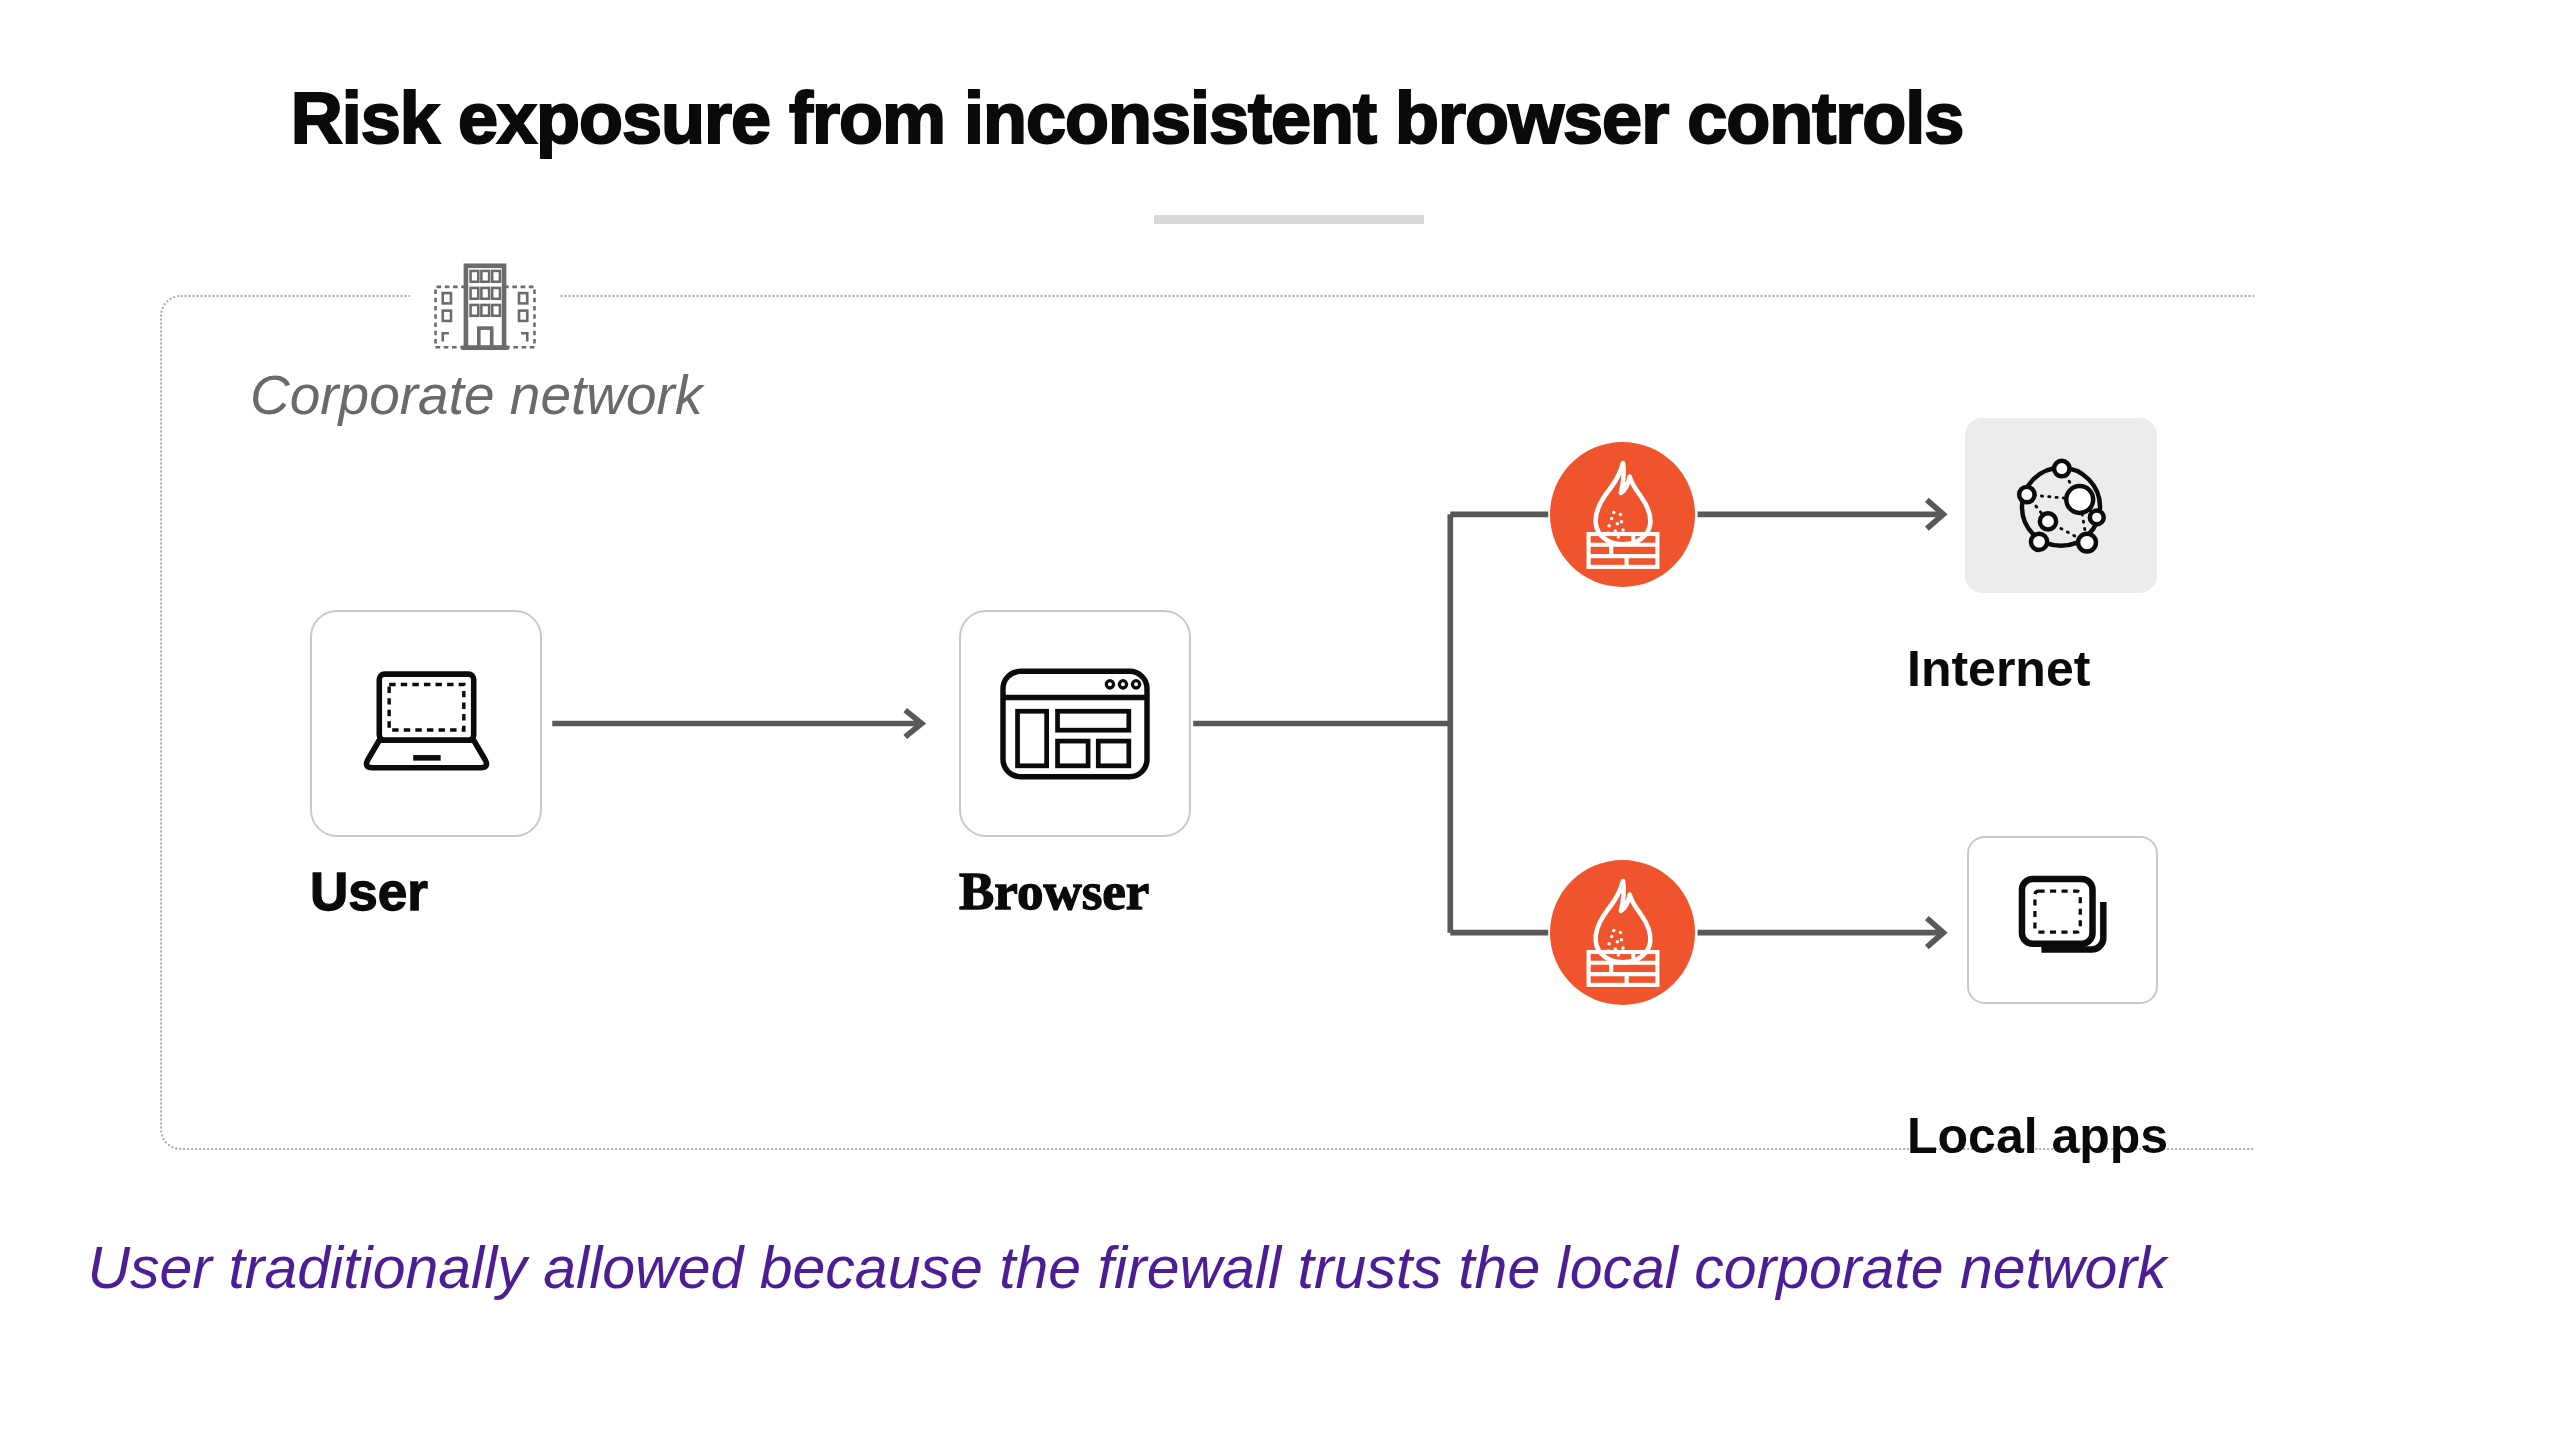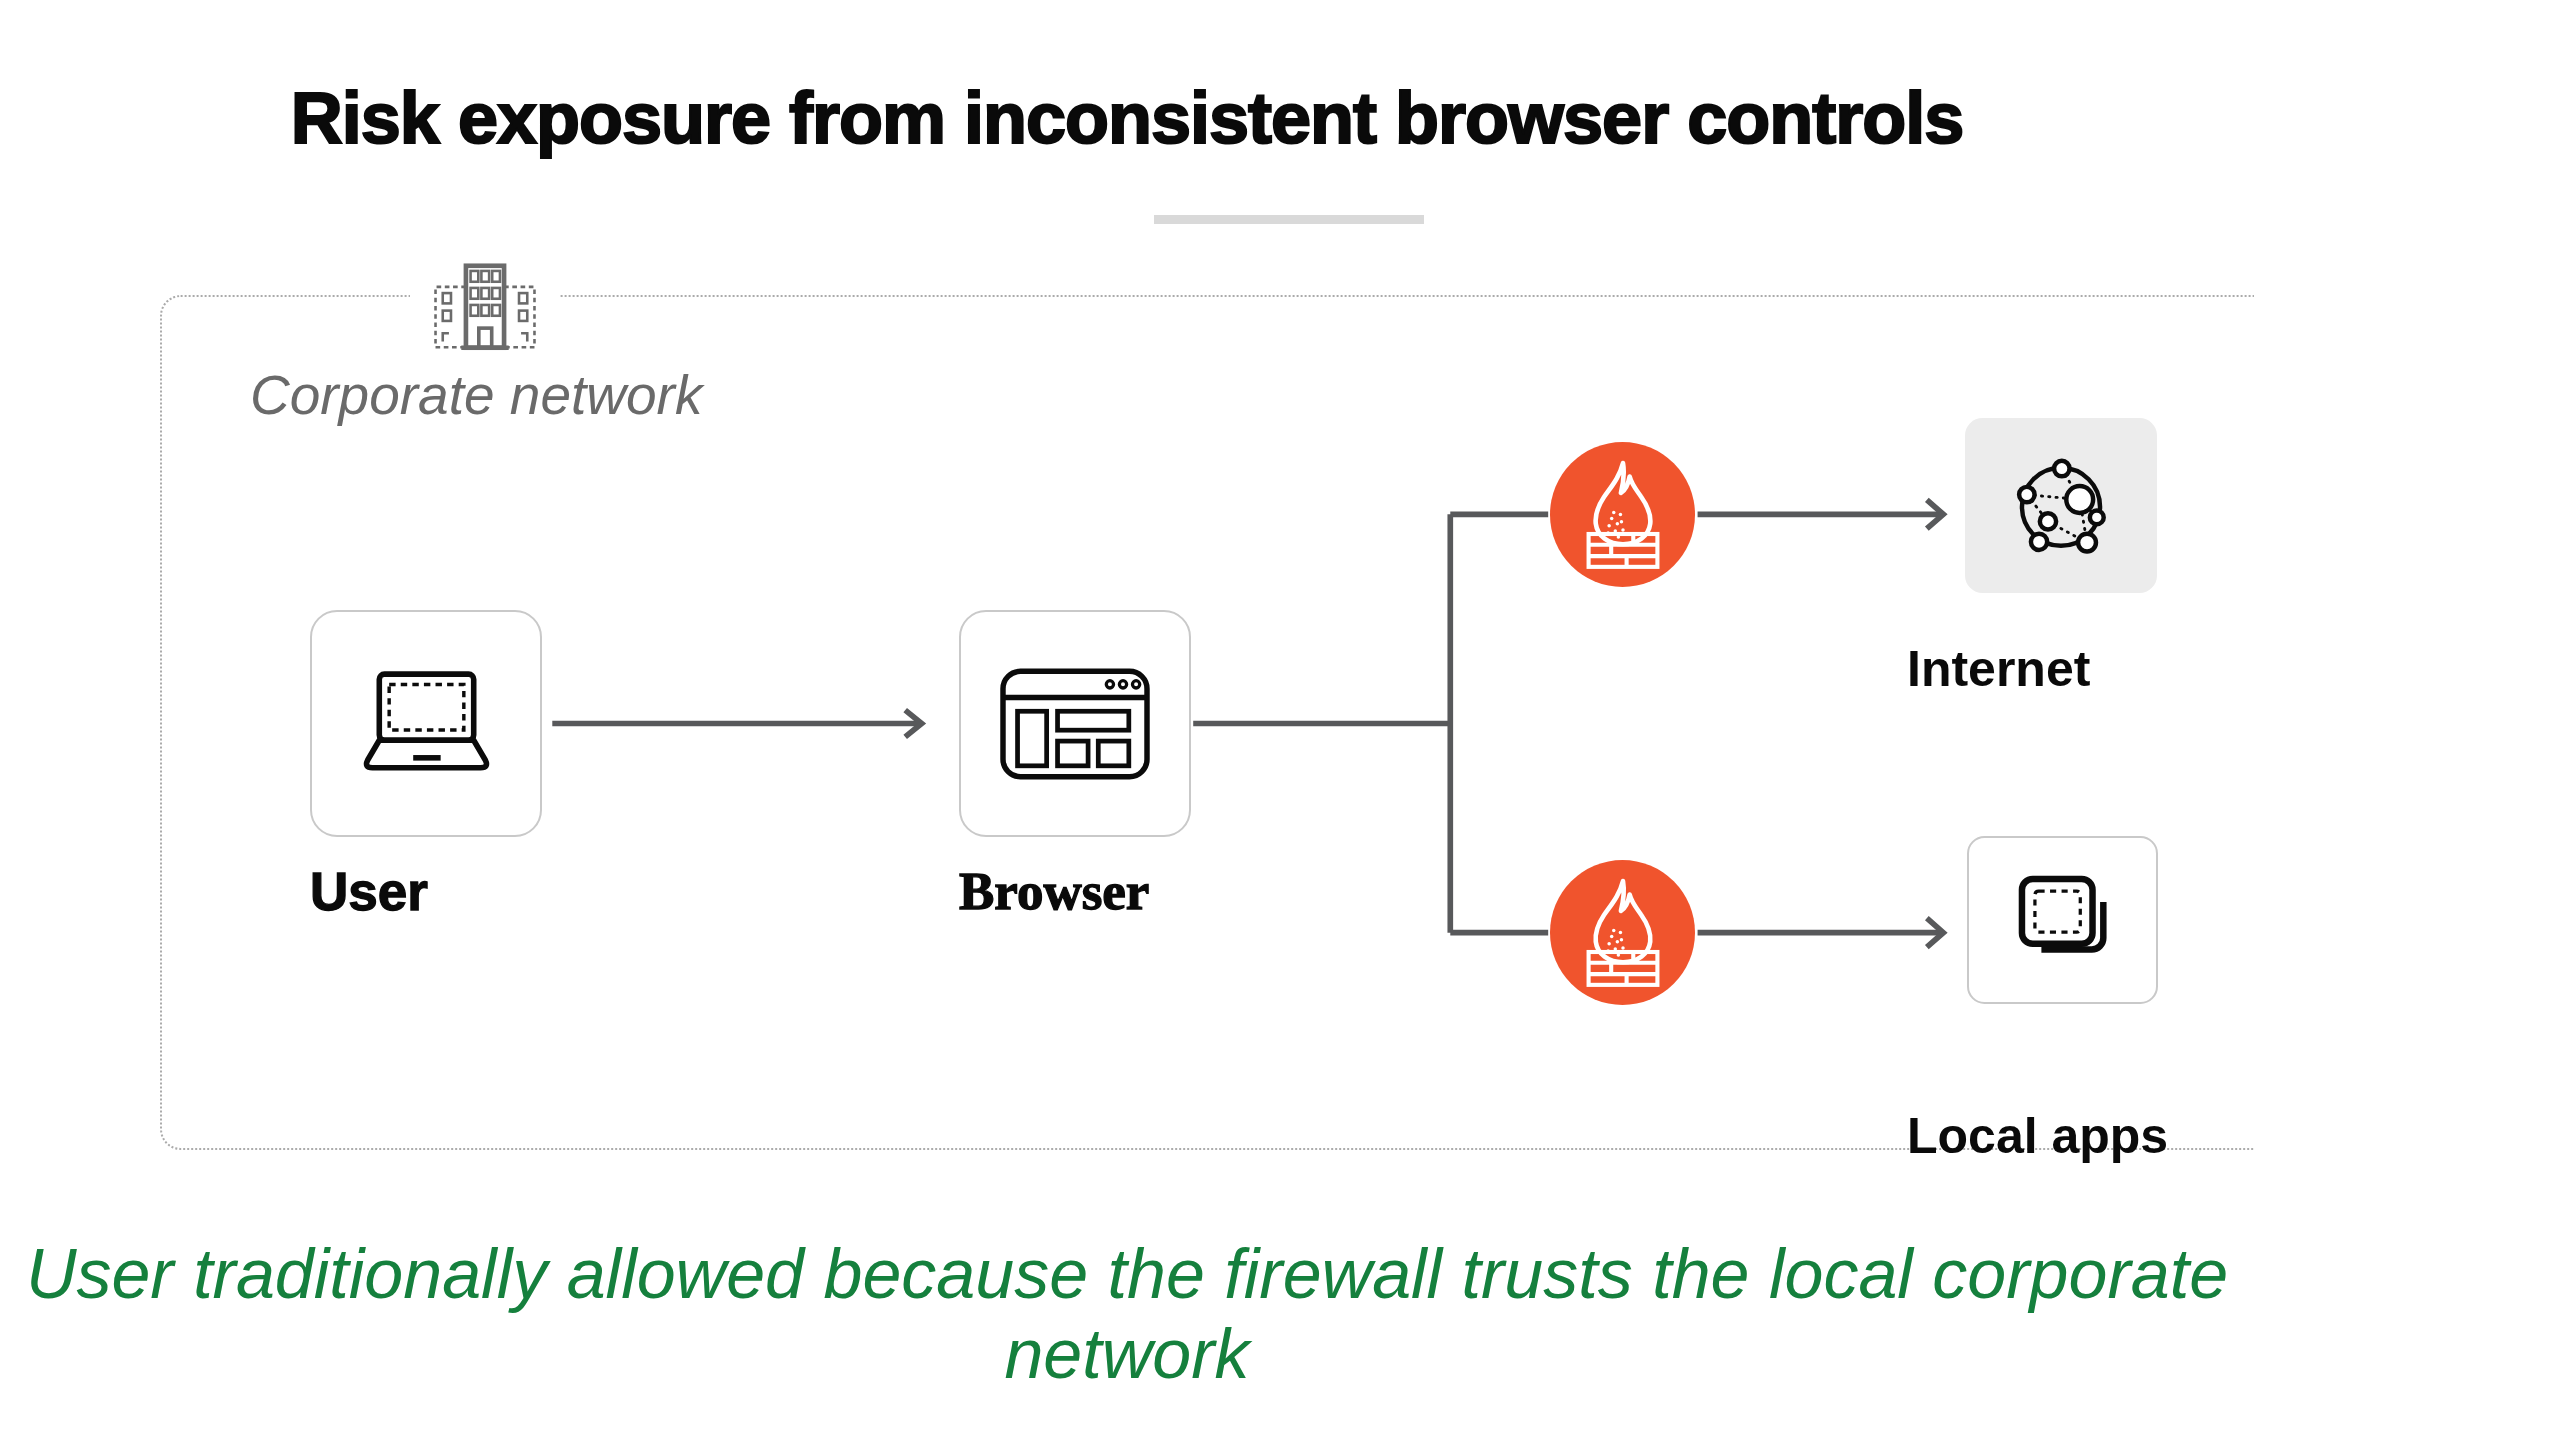--- a/index.html
+++ b/index.html
@@ -58,21 +58,21 @@
   .firewall{
     width:145px;height:145px;border-radius:50%;
     background:var(--firewall-orange,#F0542D);
     display:flex;align-items:center;justify-content:center;
   }
   .firewall-top{left:1550px;top:442px;}
   .firewall-bottom{left:1550px;top:860px;}
   
   .caption{
     top:1234px;left:0;width:100%;text-align:center;
-    font-size:70px;font-style:italic;color:#15803d;
+    font-size:59px;font-style:italic;color:#4c1d95;
   }
   .connector-layer{left:0;top:0;width:2576px;height:1449px;pointer-events:none;}
 </style>
 </head>
 <body>
 
 <div id="canvas">
 
   <div class="abs page-title">Risk exposure from inconsistent browser controls</div>
   <div class="abs title-underline"></div>

